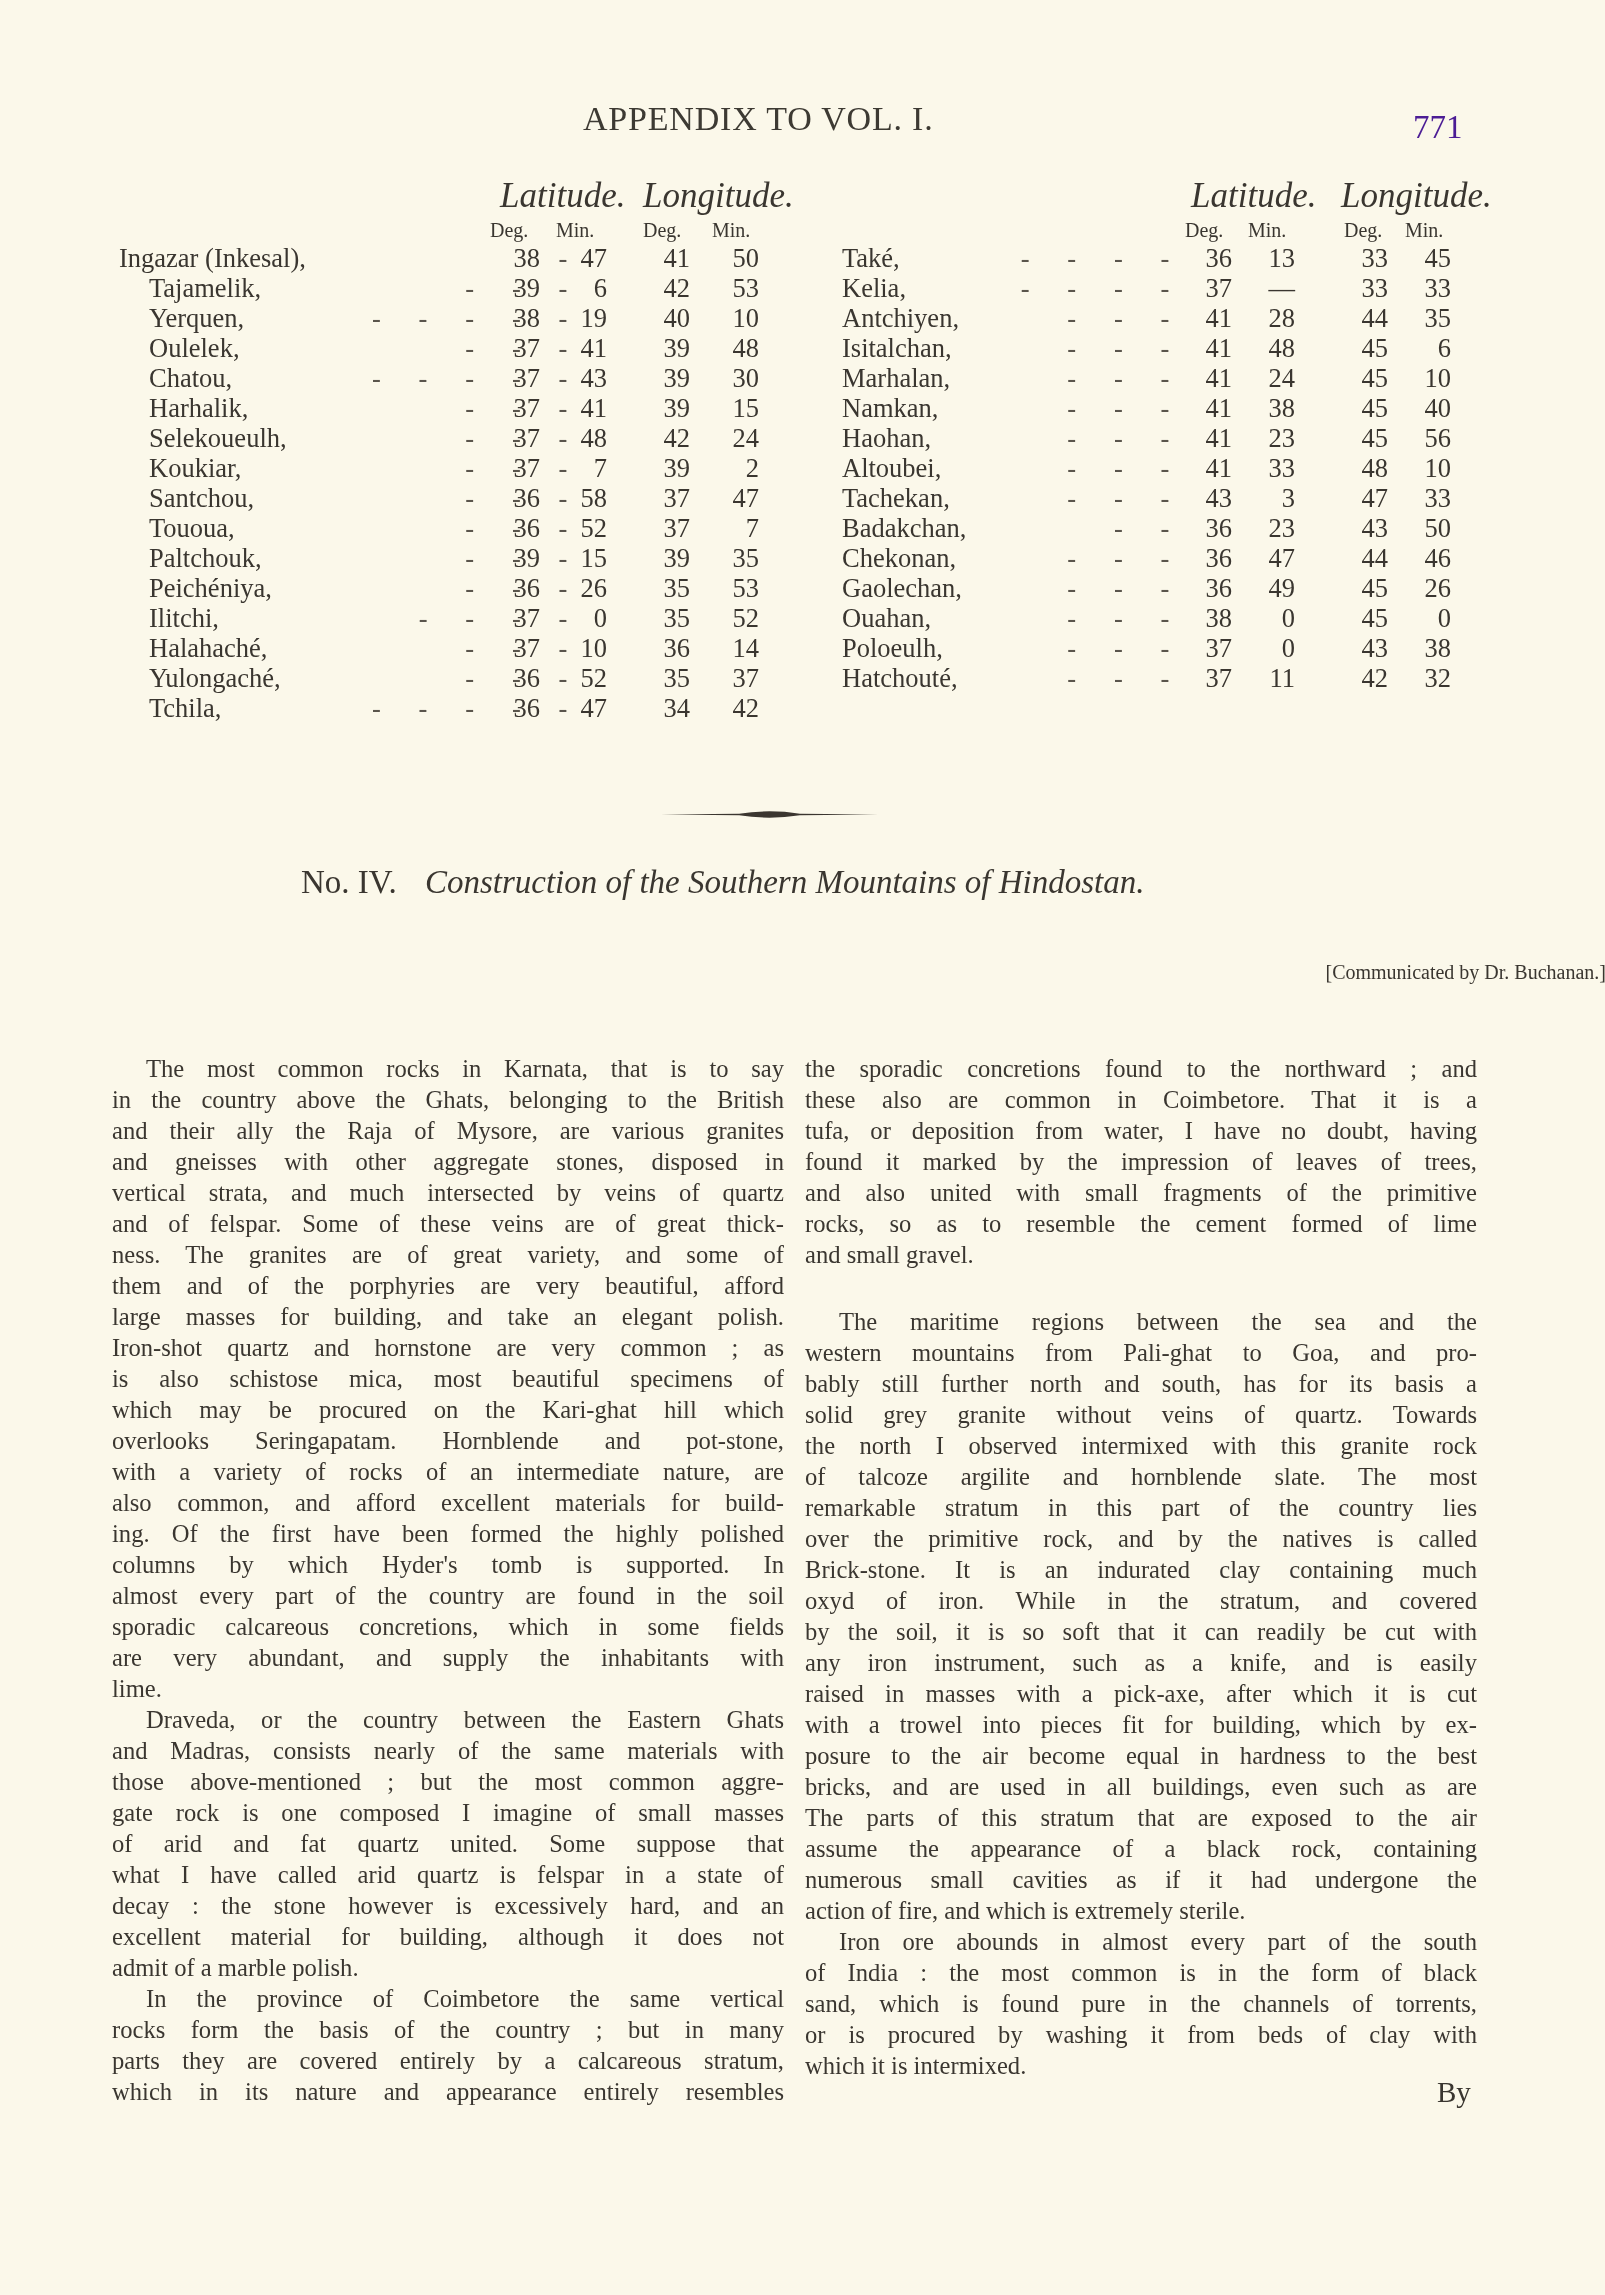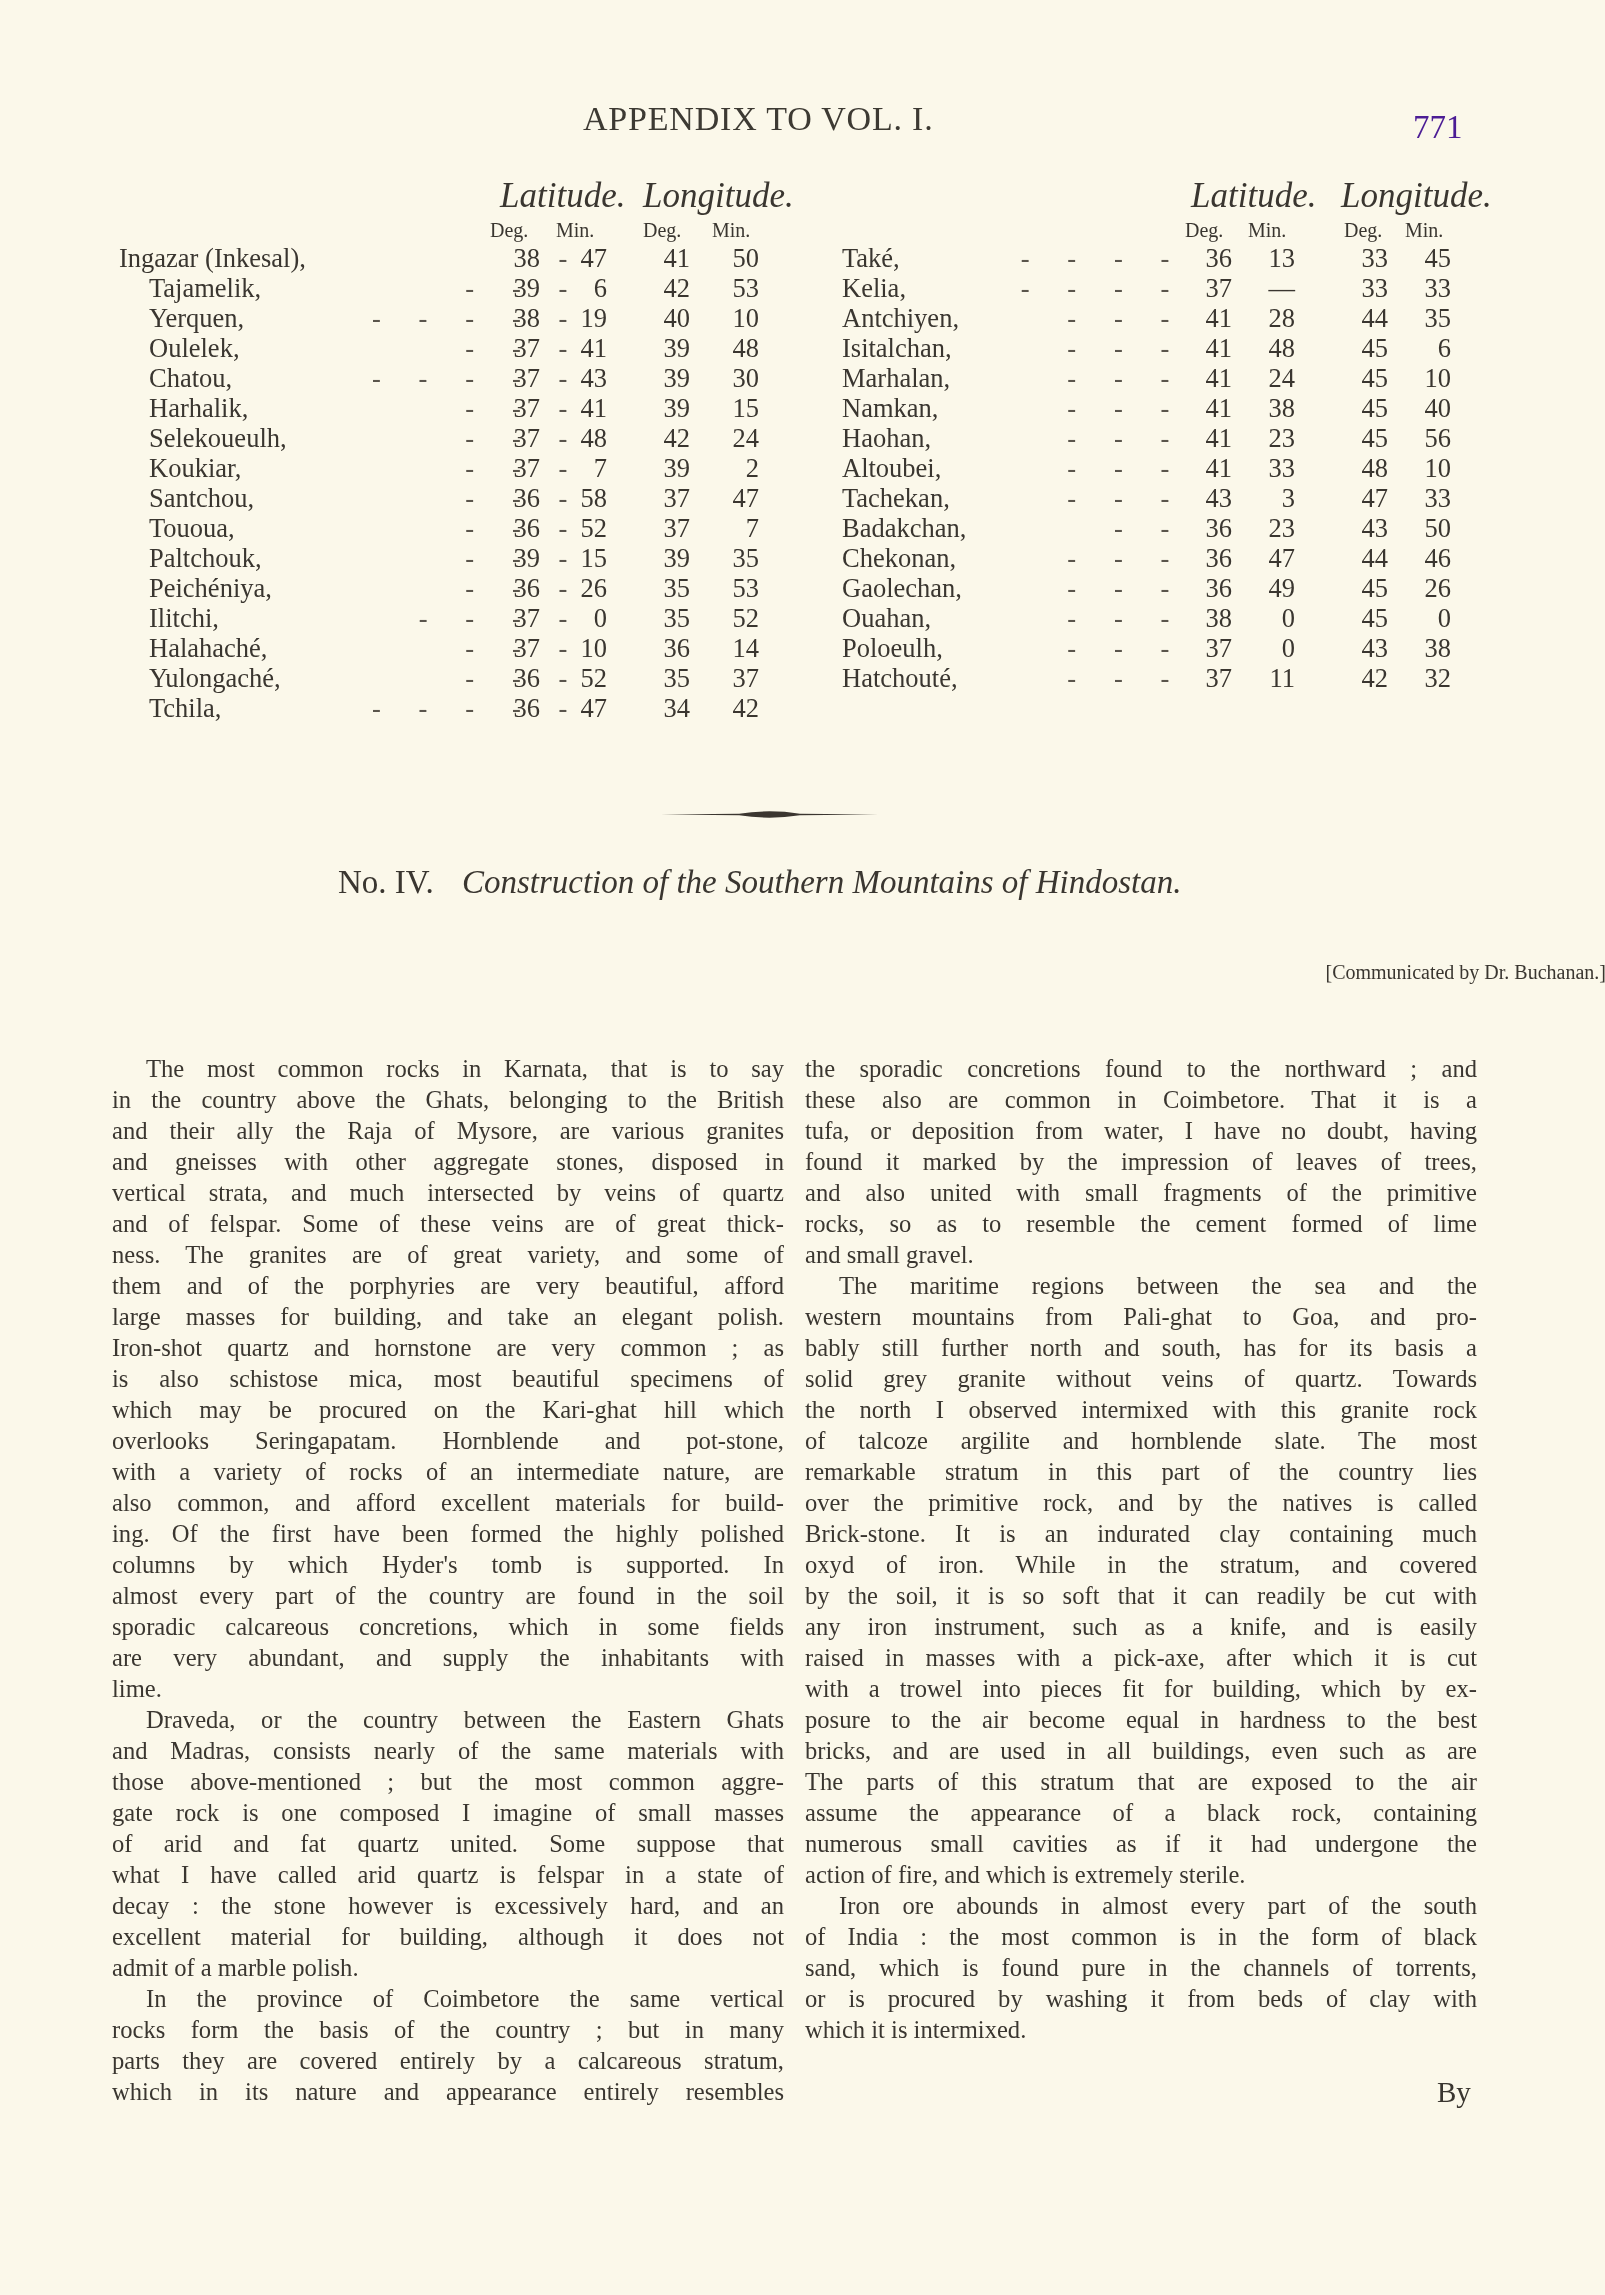--- a/index.html
+++ b/index.html
@@ -49,21 +49,21 @@
   .right .row .lat-deg { left: 343px; } .right .row .lat-min { left: 406px; }
   .right .row .lon-deg { left: 499px; } .right .row .lon-min { left: 562px; }
 
   .divider {
     position: absolute; top: 809px; left: 661px; width: 217px; height: 11px;
   }
   .section-title {
     position: absolute; top: 864px; left: 301px; width: 1014px;
     font-size: 33px; white-space: nowrap;
   }
-  .section-title .no { margin-right: 20px; margin-left: 37px; }
+  .section-title .no { margin-right: 20px; }
   .section-title .title { font-style: italic; }
   .communicated {
     position: absolute; top: 961px; left: 0; width: 1606px; text-align: right;
     font-size: 20px;
   }
 
   .column {
     position: absolute; top: 1053px; width: 672px;
     font-size: 24.6px; line-height: 31px; text-align: justify;
   }
@@ -408,21 +408,21 @@
       <span class="line">which in its nature and appearance entirely resembles</span>
     </div>
   <div class="column right-col" id="right-col">
       <span class="line">the sporadic concretions found to the northward ; and</span>
       <span class="line">these also are common in Coimbetore. That it is a</span>
       <span class="line">tufa, or deposition from water, I have no doubt, having</span>
       <span class="line">found it marked by the impression of leaves of trees,</span>
       <span class="line">and also united with small fragments of the primitive</span>
       <span class="line">rocks, so as to resemble the cement formed of lime</span>
       <span class="line last">and small gravel.</span>
-      <span class="line" style="padding-left: 34px;">The maritime regions between the sea and the</span>
+      <span class="line" style="padding-left: 34px; margin-top: 36px;">The maritime regions between the sea and the</span>
       <span class="line">western mountains from Pali-ghat to Goa, and pro-</span>
       <span class="line">bably still further north and south, has for its basis a</span>
       <span class="line">solid grey granite without veins of quartz. Towards</span>
       <span class="line">the north I observed intermixed with this granite rock</span>
       <span class="line">of talcoze argilite and hornblende slate. The most</span>
       <span class="line">remarkable stratum in this part of the country lies</span>
       <span class="line">over the primitive rock, and by the natives is called</span>
       <span class="line">Brick-stone. It is an indurated clay containing much</span>
       <span class="line">oxyd of iron. While in the stratum, and covered</span>
       <span class="line">by the soil, it is so soft that it can readily be cut with</span>

